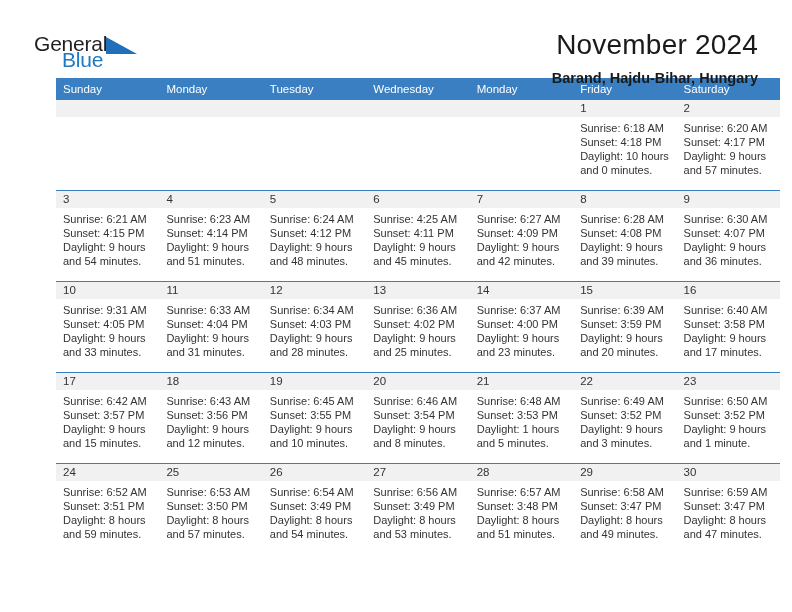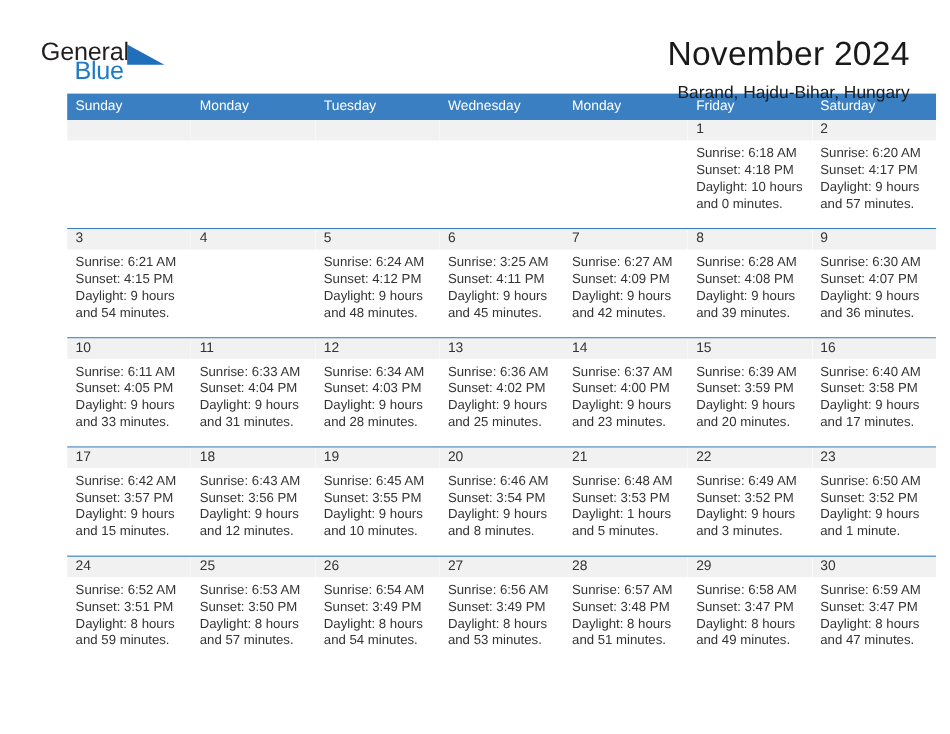--- a/index.html
+++ b/index.html
@@ -75,20 +75,21 @@
     font-weight: normal;
     color: #1a1a1a;
     line-height: 34px;
     letter-spacing: 0.2px;
   }
   .cal-subtitle {
     font-size: 14.5px;
     color: #1a1a1a;
     line-height: 20px;
     margin-top: 6px;
+    font-weight: bold;
   }
 
   
   .calendar {
     margin-top: 10px;
     width: 724px;
     margin-left: 22px;
   }
   .weekdays {
     display: grid;
@@ -240,33 +241,38 @@
       <div class="cell">
         <div class="daynum">3</div>
         <div class="info">
           <div>Sunrise: 6:21 AM</div>
           <div>Sunset: 4:15 PM</div>
           <div class="daylight">Daylight: 9 hours and 54 minutes.</div>
         </div>
       </div>
       <div class="cell">
         <div class="daynum">4</div>
+        <div class="info">
+          <div>Sunrise: 6:23 AM</div>
+          <div>Sunset: 4:14 PM</div>
+          <div class="daylight">Daylight: 9 hours and 51 minutes.</div>
+        </div>
       </div>
       <div class="cell">
         <div class="daynum">5</div>
         <div class="info">
           <div>Sunrise: 6:24 AM</div>
           <div>Sunset: 4:12 PM</div>
           <div class="daylight">Daylight: 9 hours and 48 minutes.</div>
         </div>
       </div>
       <div class="cell">
         <div class="daynum">6</div>
         <div class="info">
-          <div>Sunrise: 3:25 AM</div>
+          <div>Sunrise: 4:25 AM</div>
           <div>Sunset: 4:11 PM</div>
           <div class="daylight">Daylight: 9 hours and 45 minutes.</div>
         </div>
       </div>
       <div class="cell">
         <div class="daynum">7</div>
         <div class="info">
           <div>Sunrise: 6:27 AM</div>
           <div>Sunset: 4:09 PM</div>
           <div class="daylight">Daylight: 9 hours and 42 minutes.</div>
@@ -287,21 +293,21 @@
           <div>Sunset: 4:07 PM</div>
           <div class="daylight">Daylight: 9 hours and 36 minutes.</div>
         </div>
       </div>
     </div>
 
     <div class="week">
       <div class="cell">
         <div class="daynum">10</div>
         <div class="info">
-          <div>Sunrise: 6:11 AM</div>
+          <div>Sunrise: 9:31 AM</div>
           <div>Sunset: 4:05 PM</div>
           <div class="daylight">Daylight: 9 hours and 33 minutes.</div>
         </div>
       </div>
       <div class="cell">
         <div class="daynum">11</div>
         <div class="info">
           <div>Sunrise: 6:33 AM</div>
           <div>Sunset: 4:04 PM</div>
           <div class="daylight">Daylight: 9 hours and 31 minutes.</div>

